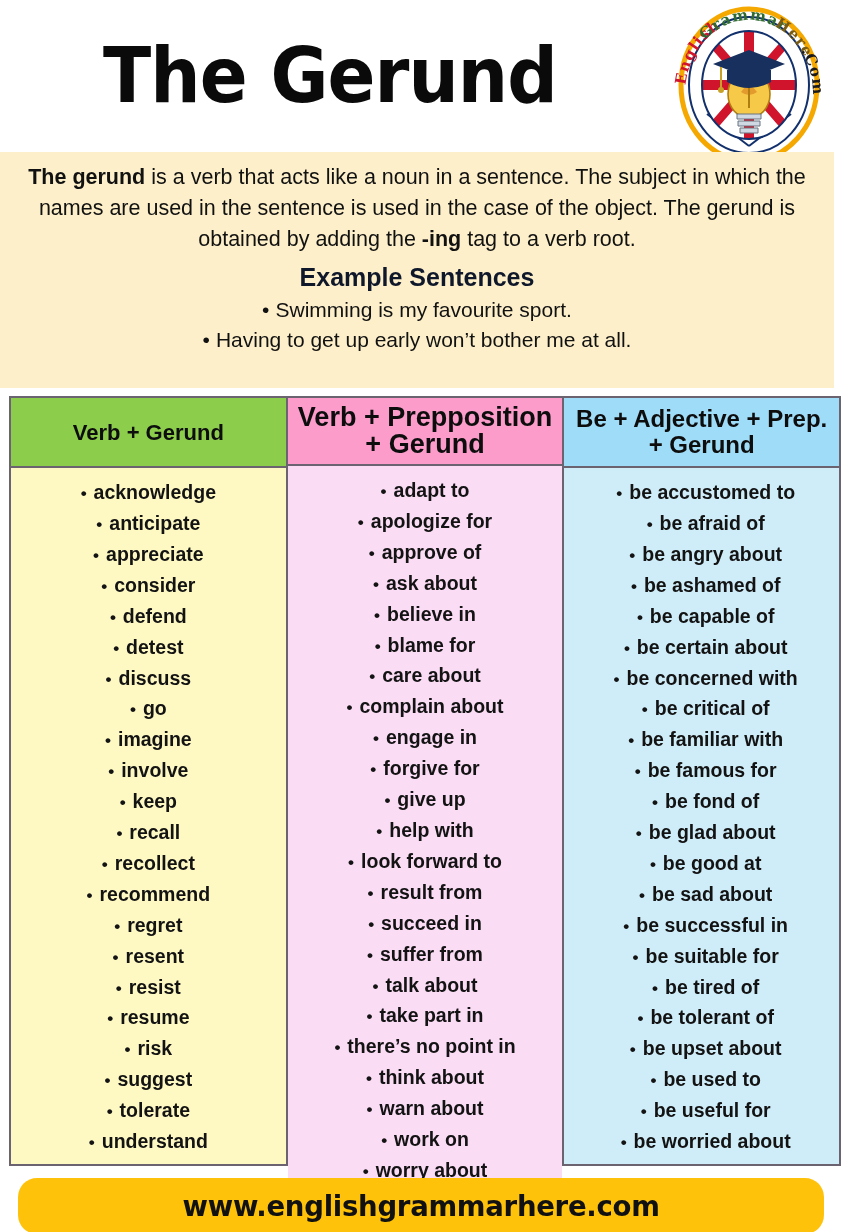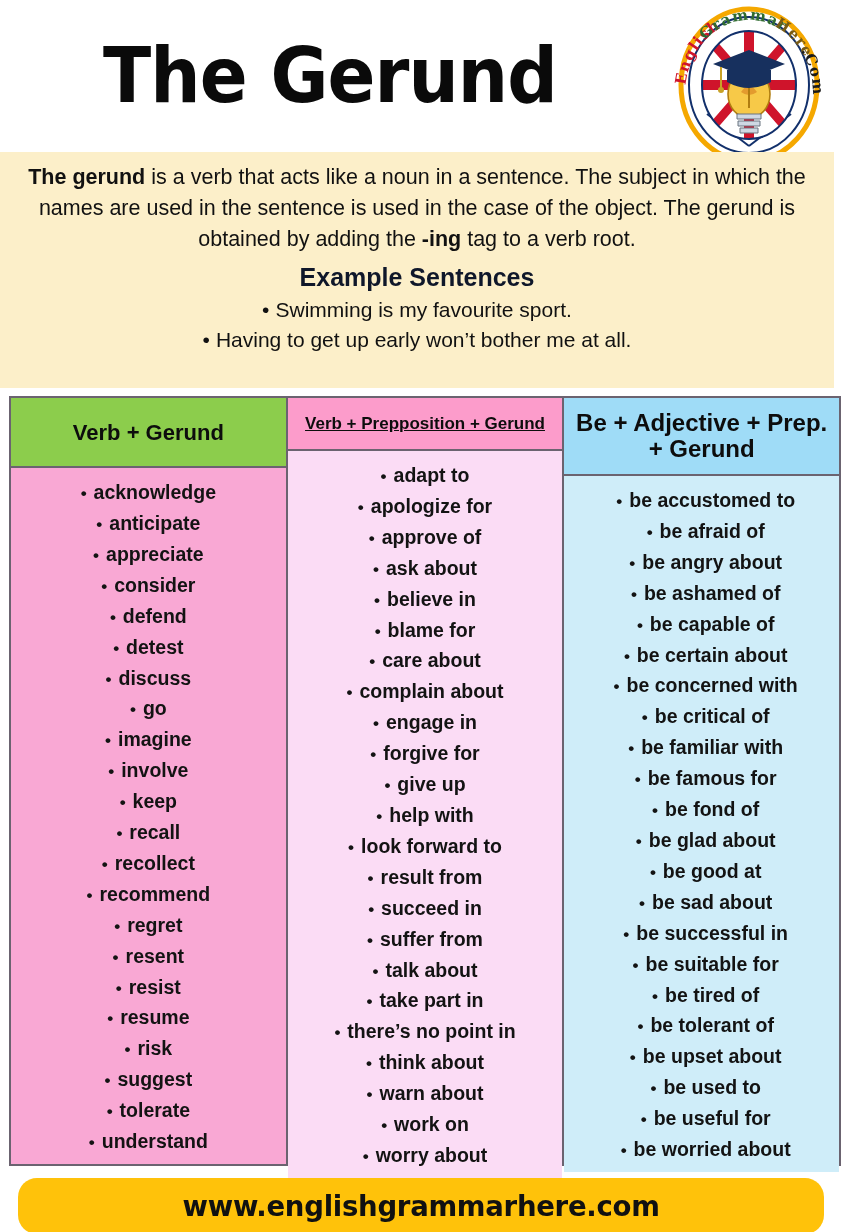--- a/index.html
+++ b/index.html
@@ -117,21 +117,21 @@
   .col + .col { border-left: 2px solid #6b6370; }
 
   .col-head {
     height: 100px;
     display: flex;
     align-items: center;
     justify-content: center;
     text-align: center;
     box-sizing: border-box;
     border-bottom: 2px solid #6b6370;
-    padding: 12px 4px;
+    padding: 6px 4px;
     font-family: "Liberation Sans", sans-serif;
     font-weight: 700;
     font-size: 22px;
     line-height: 27px;
     color: #0d0d0d;
   }
   .col-body {
     flex: 1 1 auto;
     box-sizing: border-box;
     padding: 10px 4px 6px 4px;
@@ -155,27 +155,27 @@
     white-space: nowrap;
   }
   .col-body li .bullet {
     display: inline-block;
     margin-right: 7px;
     font-size: 17px;
   }
 
   
   .col-green  .col-head { background: #8ccd4c; }
-  .col-green  .col-body { background: #f9a8d4; }
+  .col-green  .col-body { background: #fef9c3; }
   .col-pink   .col-head { background: #fc9ccb; }
   .col-pink   .col-body { background: #fbdcf5; }
   .col-blue   .col-head { background: #9fdcf7; }
   .col-blue   .col-body { background: #cfedf9; padding-left: 12px; }
 
-  .col-pink .col-head { font-size: 17px; text-decoration: underline; }
+  .col-pink .col-head { font-size: 27px; }
   .col-blue .col-head { font-size: 24px; line-height: 26px; }
 
   
   .footer {
     position: absolute;
     left: 18px; top: 1178px;
     width: 806px;
     height: 56px;
     background: #ffc20a;
     border-radius: 19px;

